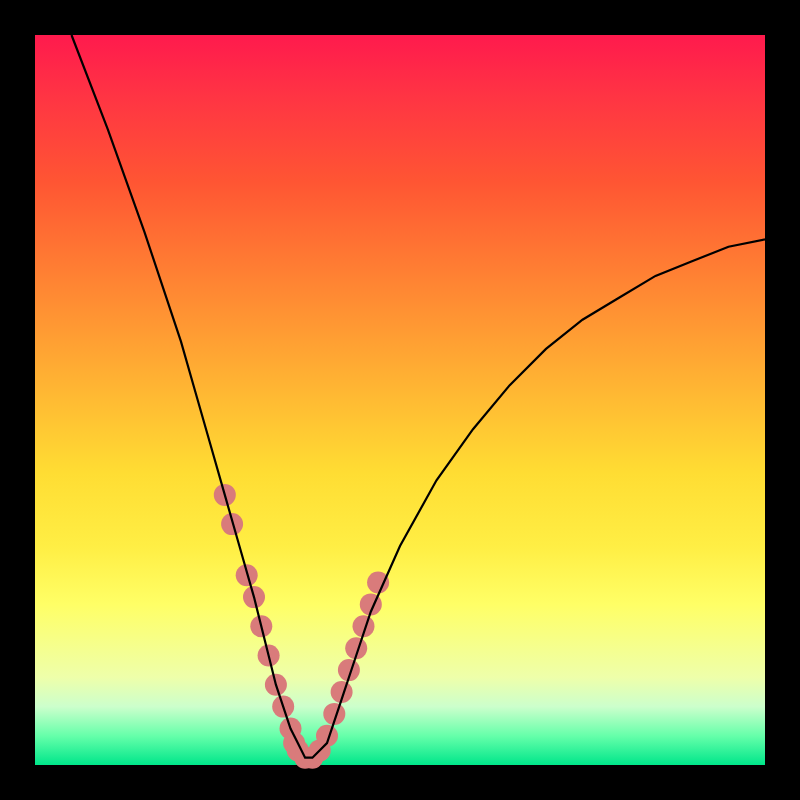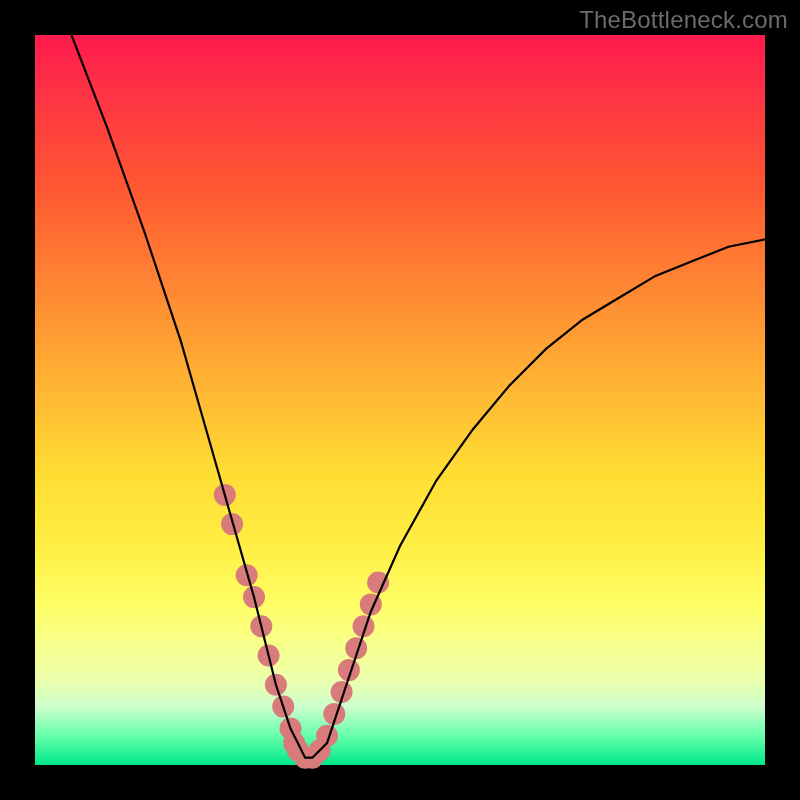--- a/index.html
+++ b/index.html
@@ -82,14 +82,13 @@
         <circle cx="306.6" cy="657.0" r="11" fill="#d97b7b"></circle>
         <circle cx="313.9" cy="635.1" r="11" fill="#d97b7b"></circle>
         <circle cx="321.2" cy="613.2" r="11" fill="#d97b7b"></circle>
         <circle cx="328.5" cy="591.3" r="11" fill="#d97b7b"></circle>
         <circle cx="335.8" cy="569.4" r="11" fill="#d97b7b"></circle>
         <circle cx="343.1" cy="547.5" r="11" fill="#d97b7b"></circle>
       </g>
     <path fill="none" stroke="#000" stroke-width="2.2" d="M36.5 0.0 L73.0 94.9 L109.5 197.1 L146.0 306.6 L160.6 357.7 L175.2 408.8 L189.8 459.9 L204.4 511.0 L219.0 562.1 L233.6 620.5 L240.9 649.7 L248.2 671.6 L255.5 693.5 L262.8 708.1 L270.1 722.7 L277.4 722.7 L292.0 708.1 L306.6 664.3 L321.2 620.5 L335.8 576.7 L365.0 511.0 L401.5 445.3 L438.0 394.2 L474.5 350.4 L511.0 313.9 L547.5 284.7 L584.0 262.8 L620.5 240.9 L657.0 226.3 L693.5 211.7 L730.0 204.4"></path>
   </svg>
 
-  <div class="watermark">TheBottleneck.com</div>
 </div>
 
 </body></html>

